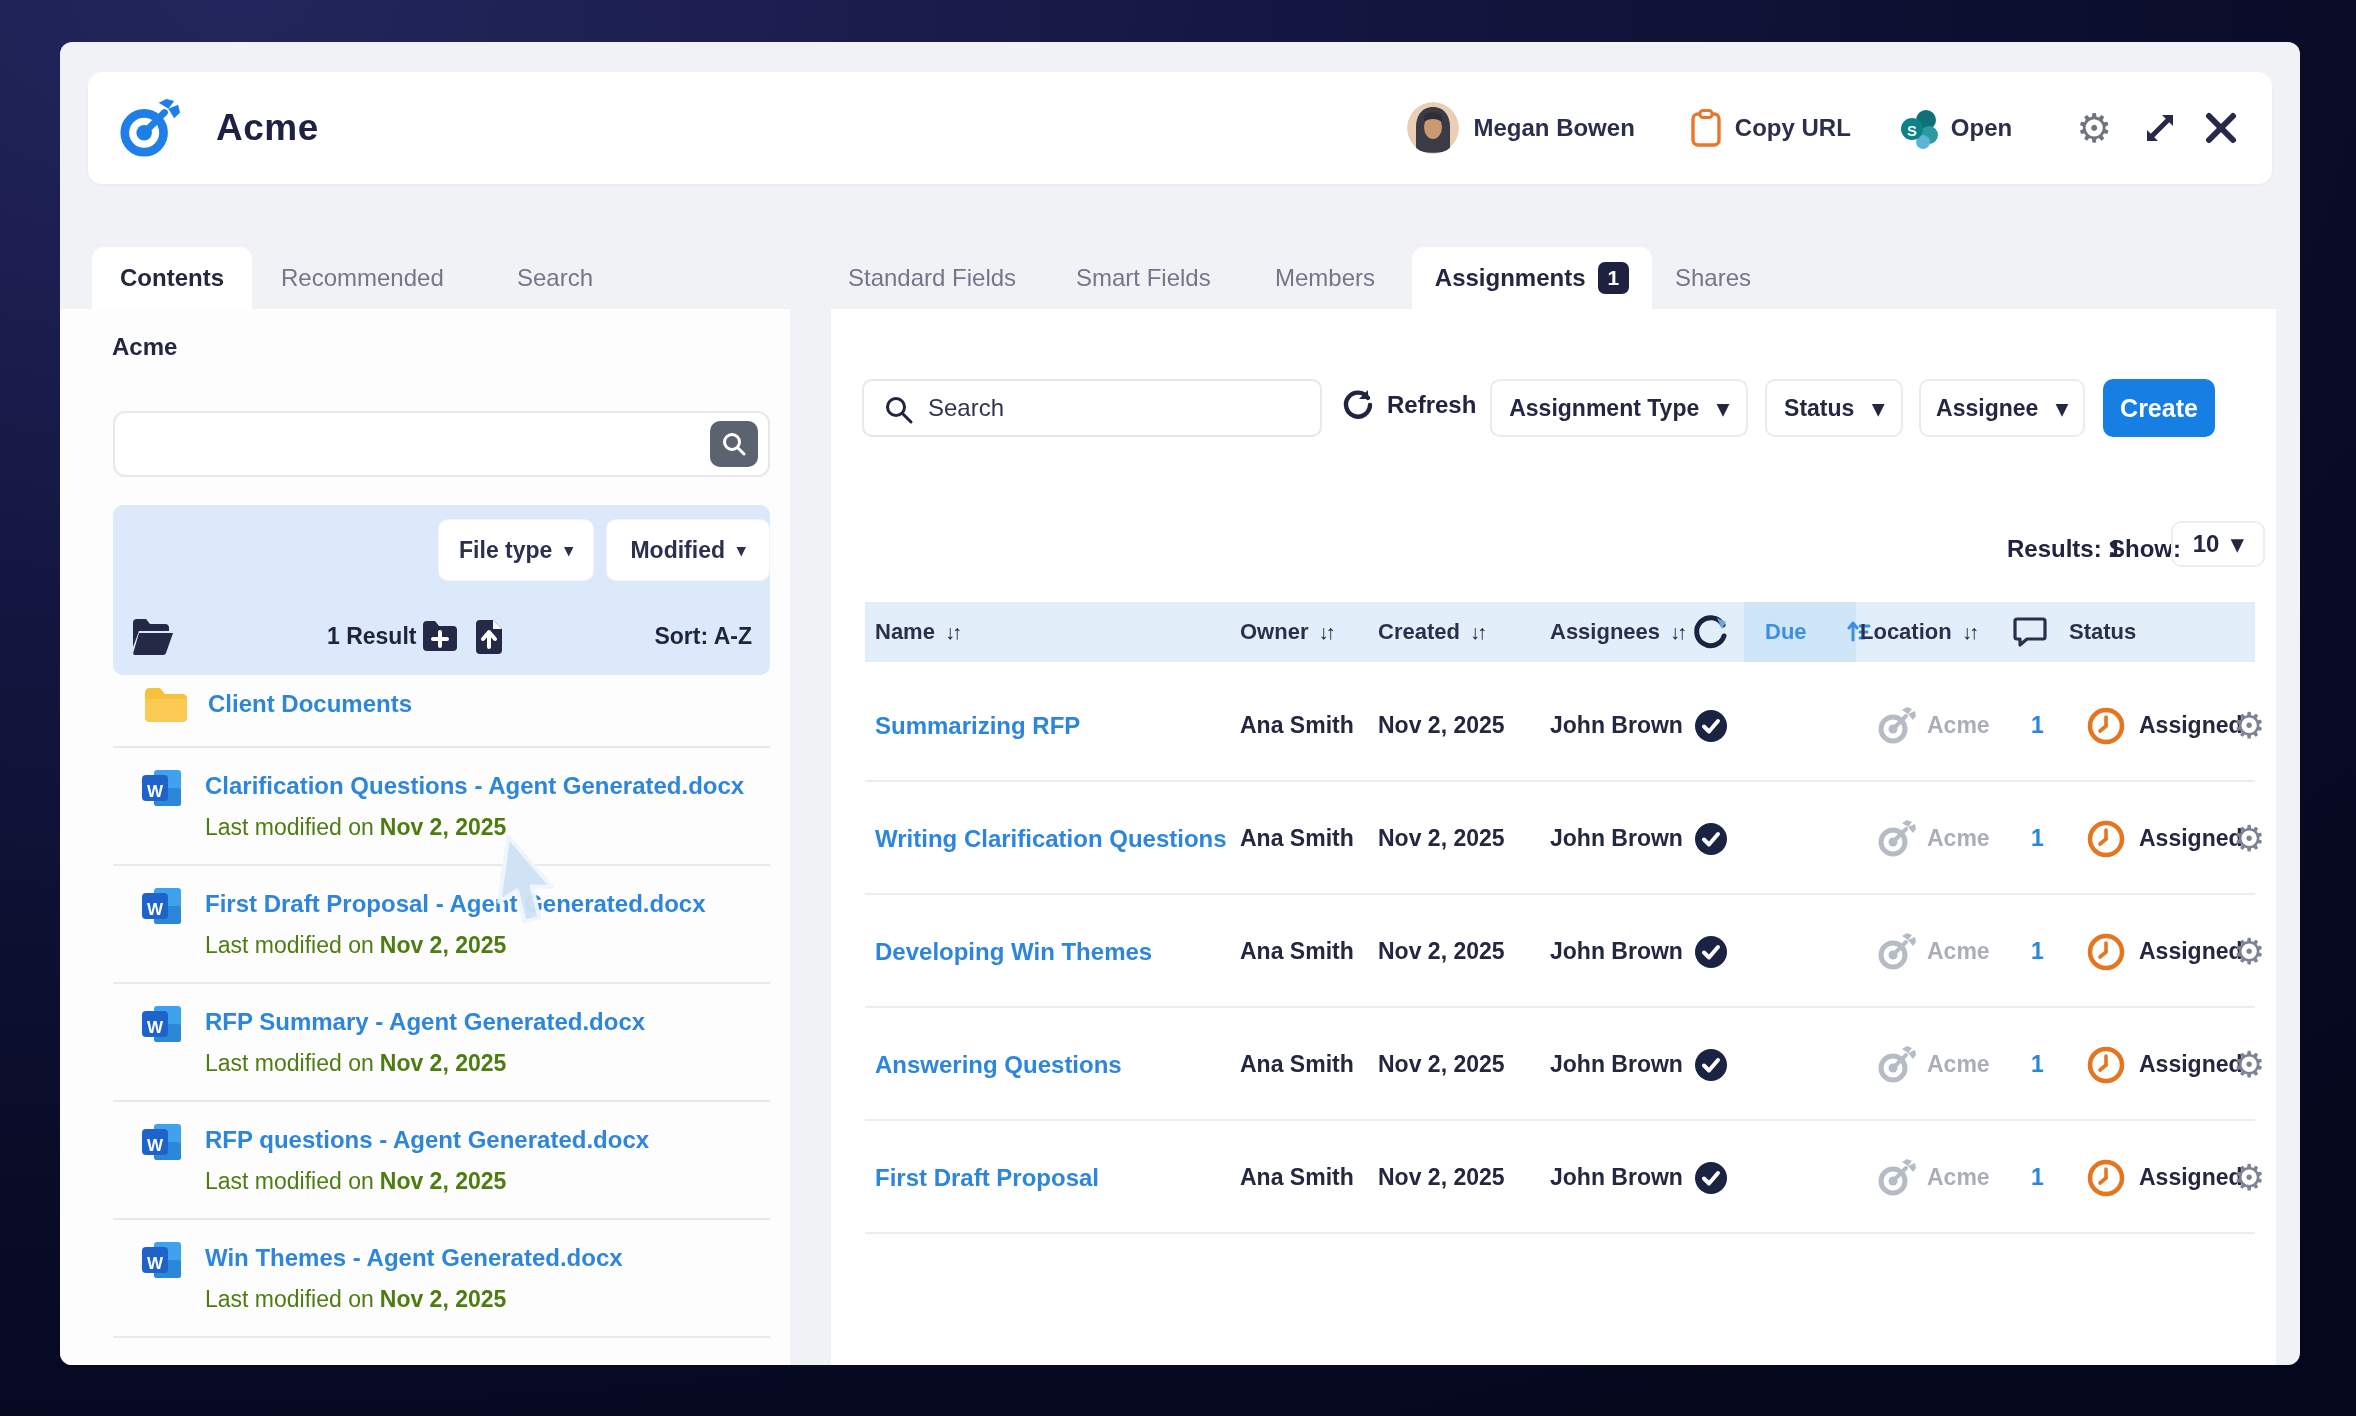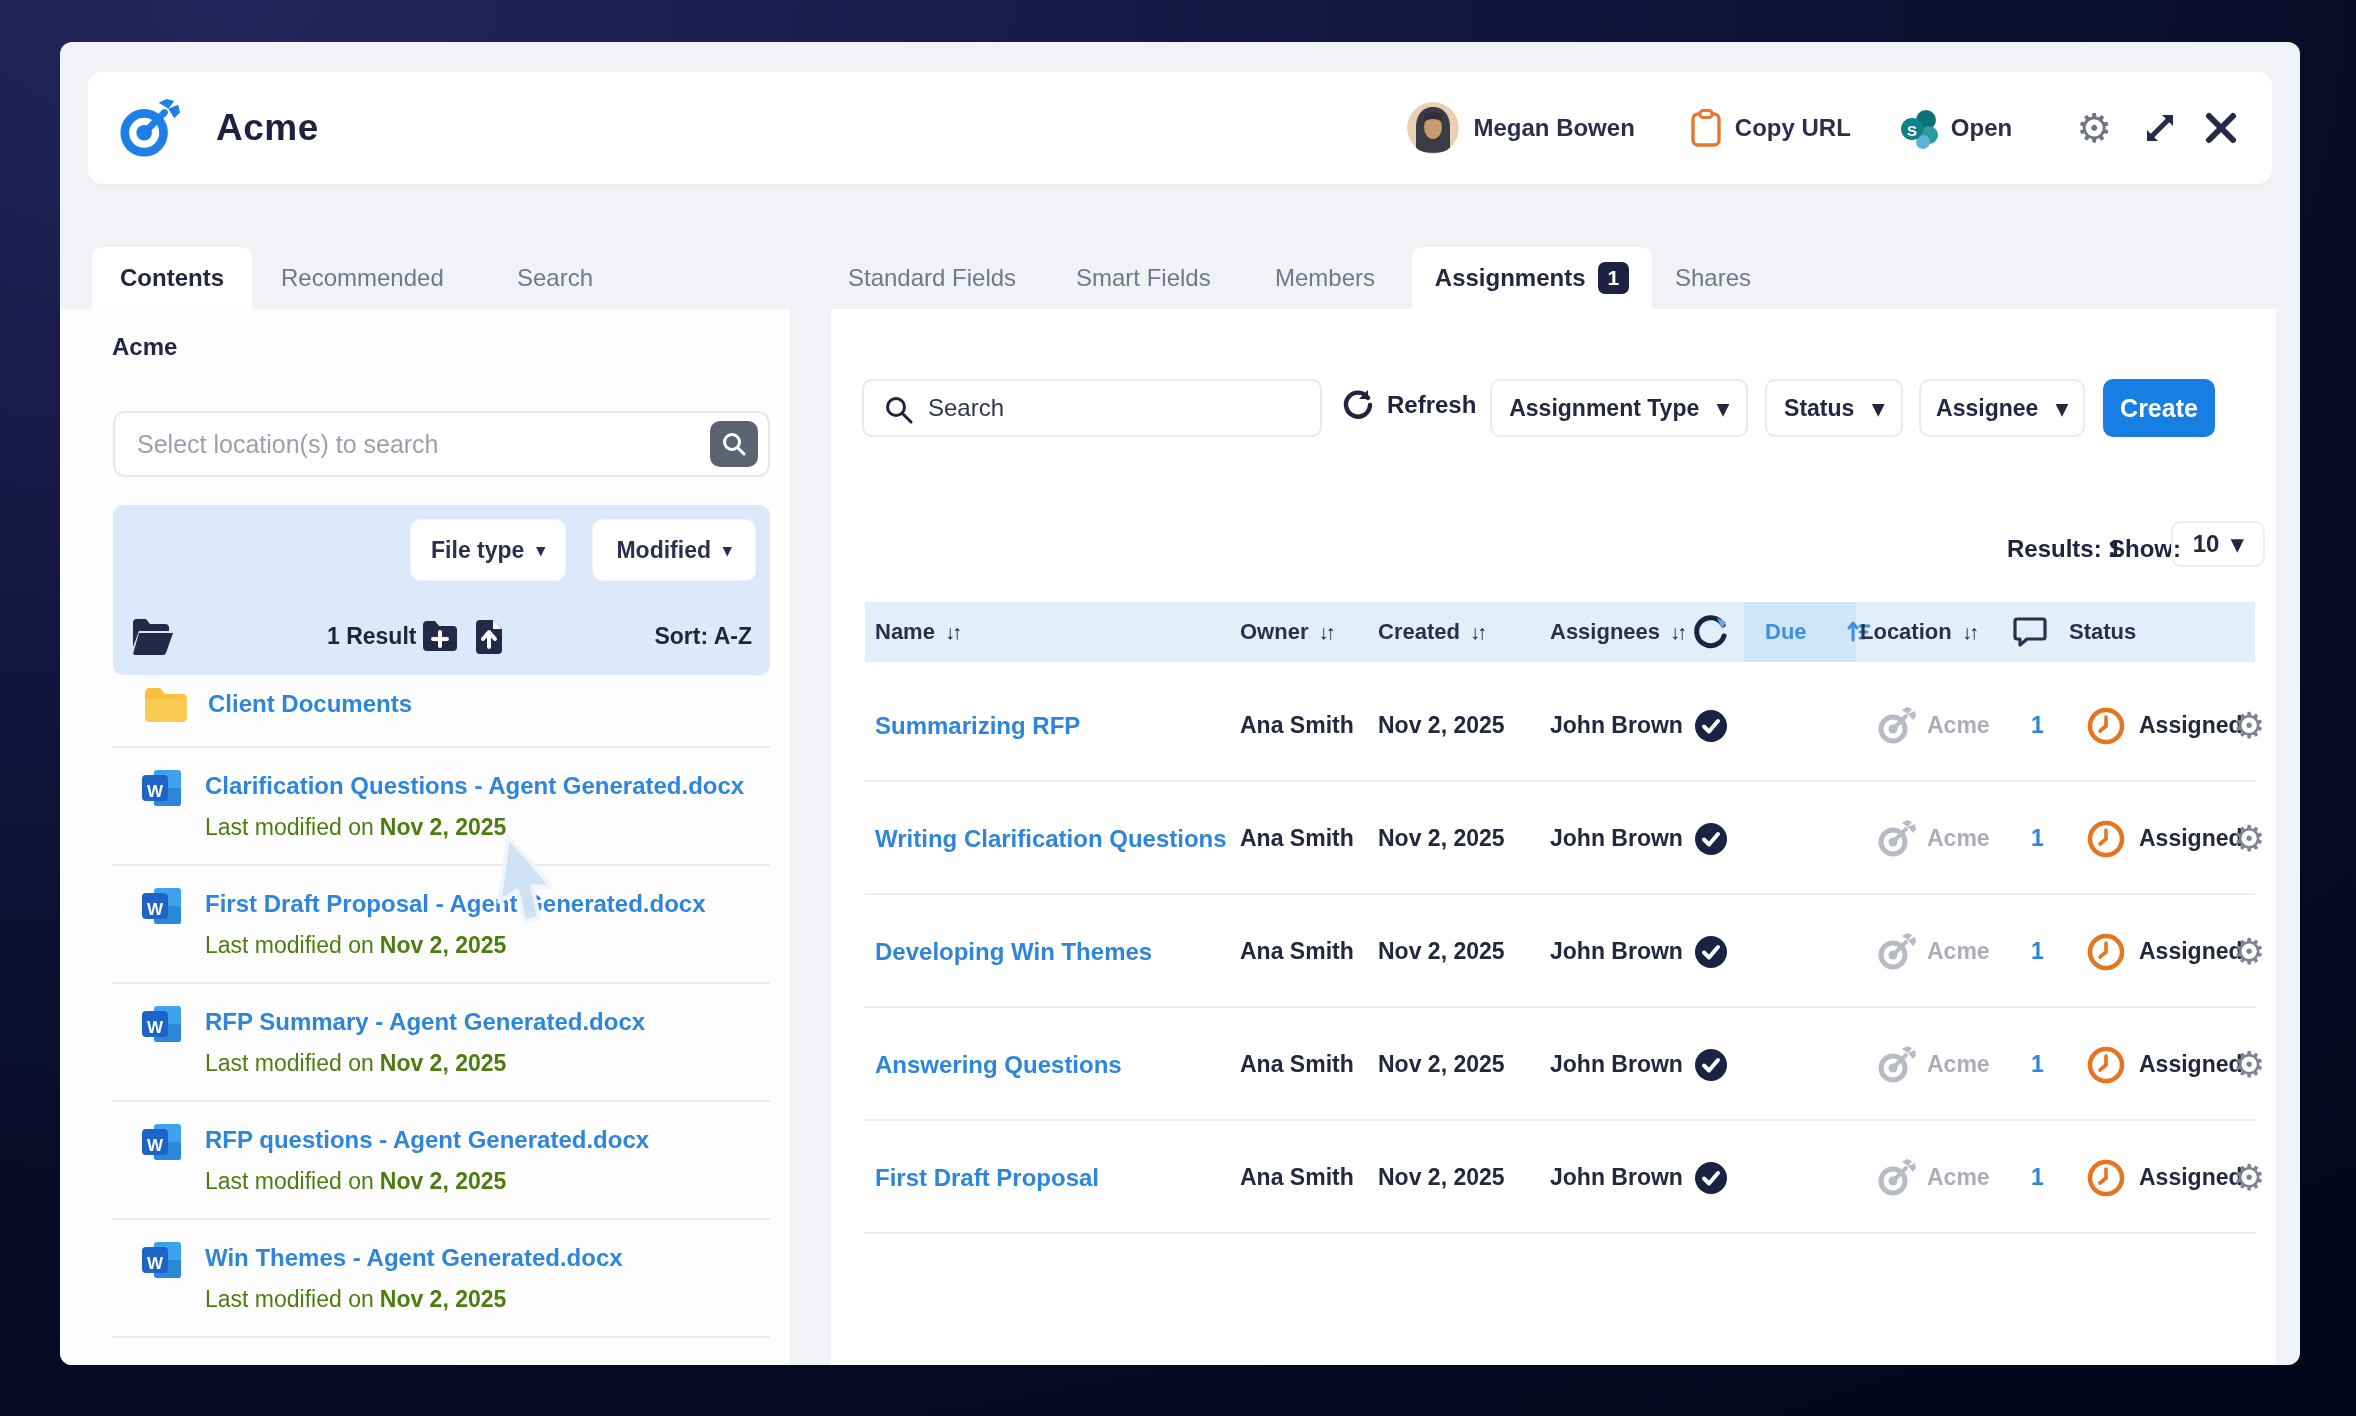--- a/index.html
+++ b/index.html
@@ -38,21 +38,21 @@
   #left-panel { position:absolute; left:0; top:267px; width:730px; height:1056px; background:#fdfdfe; }
   .lp-label { position:absolute; left:52px; top:24px; font-size:24px; font-weight:600; color:#23273f; }
   .lp-search { position:absolute; left:53px; top:102px; width:657px; height:66px; background:#fff;
     border:2px solid #e6e8ee; border-radius:12px; }
   .lp-search input { position:absolute; left:22px; top:0; width:560px; height:62px; border:none; outline:none;
     font-family:inherit; font-size:25px; color:#3a3f55; background:transparent; }
   .lp-search input::placeholder { color:#9aa0ad; }
   .lp-search-btn { position:absolute; right:10px; top:8px; width:48px; height:46px; background:#5c6370;
     border-radius:10px; display:flex; align-items:center; justify-content:center; }
   .lp-filter { position:absolute; left:53px; top:196px; width:657px; height:170px; background:#dbe9fb; border-radius:10px; }
-  .pill-row { position:absolute; top:14px; right:14px; display:flex; gap:26px;padding-left:22px; }
+  .pill-row { position:absolute; top:14px; right:0; display:flex; gap:12px;padding-left:22px; }
   .pill { background:#fff; border-radius:10px; height:62px; display:flex; align-items:center; justify-content:center;
     font-size:23px; font-weight:600; color:#2b3050; gap:12px; border:1px solid #f0f3f8; }
   .pill .caret { font-size:17px; color:#2b3050; }
   .w156{width:156px} .w164{width:164px}
   .lp-filter-bottom { position:absolute; left:16px; right:16px; bottom:14px; height:46px; }
   .fb-folder { position:absolute; left:2px; top:2px; }
   .fb-count { position:absolute; left:198px; top:8px; font-size:23px; font-weight:600; color:#20243f; }
   .fb-btn { position:absolute; top:4px; }
   .fb-sort { position:absolute; right:2px; top:8px; font-size:23px; font-weight:600; color:#20243f; }
   #file-list { position:absolute; left:53px; top:355px; width:657px; }
@@ -195,21 +195,20 @@
     <span class="tab-badge">1</span>
   </div>
   <div class="tab-plain" style="left:1615px;">
     <span>Shares</span>
   </div>
 
   <div id="left-panel">
     <div class="lp-label">Acme</div>
 
     <div class="lp-search">
-      <input type="text" placeholder="Select location(s) to search" style="">
       <div class="lp-search-btn">
         <svg width="26" height="26" viewBox="0 0 26 26">
           <circle cx="11" cy="11" r="7.5" fill="none" stroke="#ffffff" stroke-width="3"></circle>
           <line x1="16.5" y1="16.5" x2="23" y2="23" stroke="#ffffff" stroke-width="3" stroke-linecap="round"></line>
         </svg>
       </div>
     </div>
 
     <div class="lp-filter">
       <div class="pill-row">

